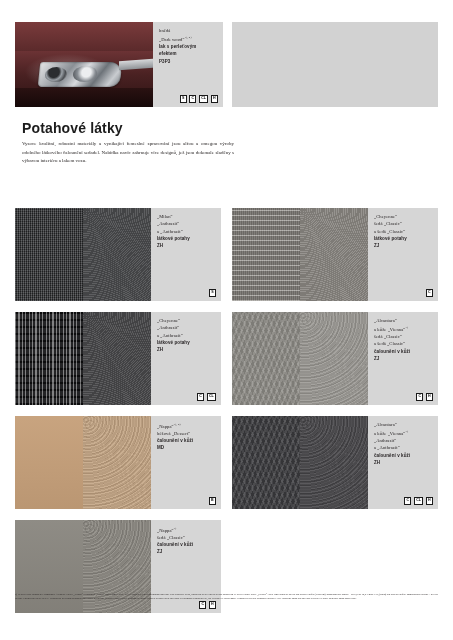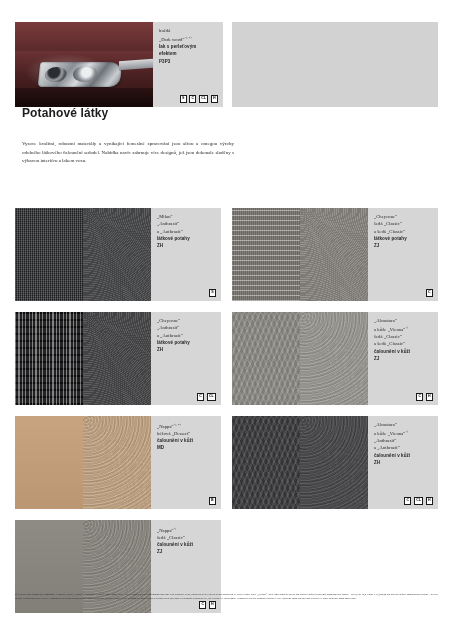--- a/index.html
+++ b/index.html
@@ -60,23 +60,23 @@
   .badges{position:absolute;right:5px;bottom:4px;display:flex;gap:2.5px;}
   .badge{
     border:0.55px solid #1a1a1a;background:#ffffff;color:#111;
     font-family:"Liberation Sans",sans-serif;font-weight:bold;
     font-size:3.6px;line-height:1;padding:1.1px 1.3px;
     min-width:4.4px;text-align:center;box-sizing:border-box;
   }
 
   
   .sec-title{
-    position:absolute;left:22px;top:106px;
+    position:absolute;left:22px;top:120px;
     font-family:"Liberation Sans",sans-serif;font-weight:bold;
-    font-size:12px;letter-spacing:.01em;color:#1c1c1c;
+    font-size:14px;letter-spacing:.01em;color:#1c1c1c;
   }
   .intro{
     position:absolute;left:22px;top:140px;width:212px;
     font-size:5.0px;line-height:8.6px;text-align:justify;color:#2a2626;
   }
 
   
   .grid{position:absolute;left:15px;top:208px;width:423px;}
   .row{display:flex;gap:11px;margin-bottom:11px;}
   .card{width:206px;height:93px;display:flex;position:relative;}

